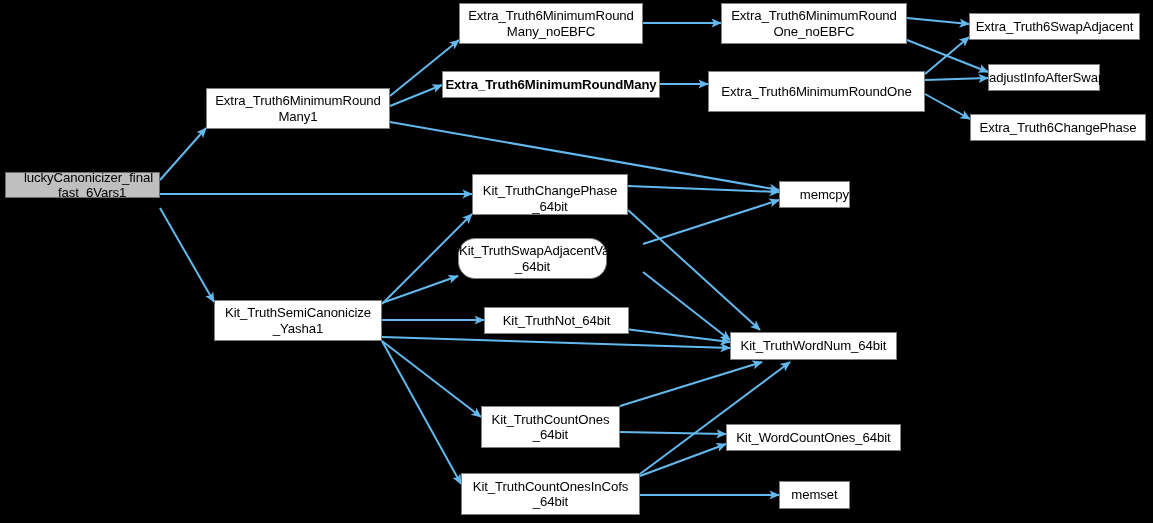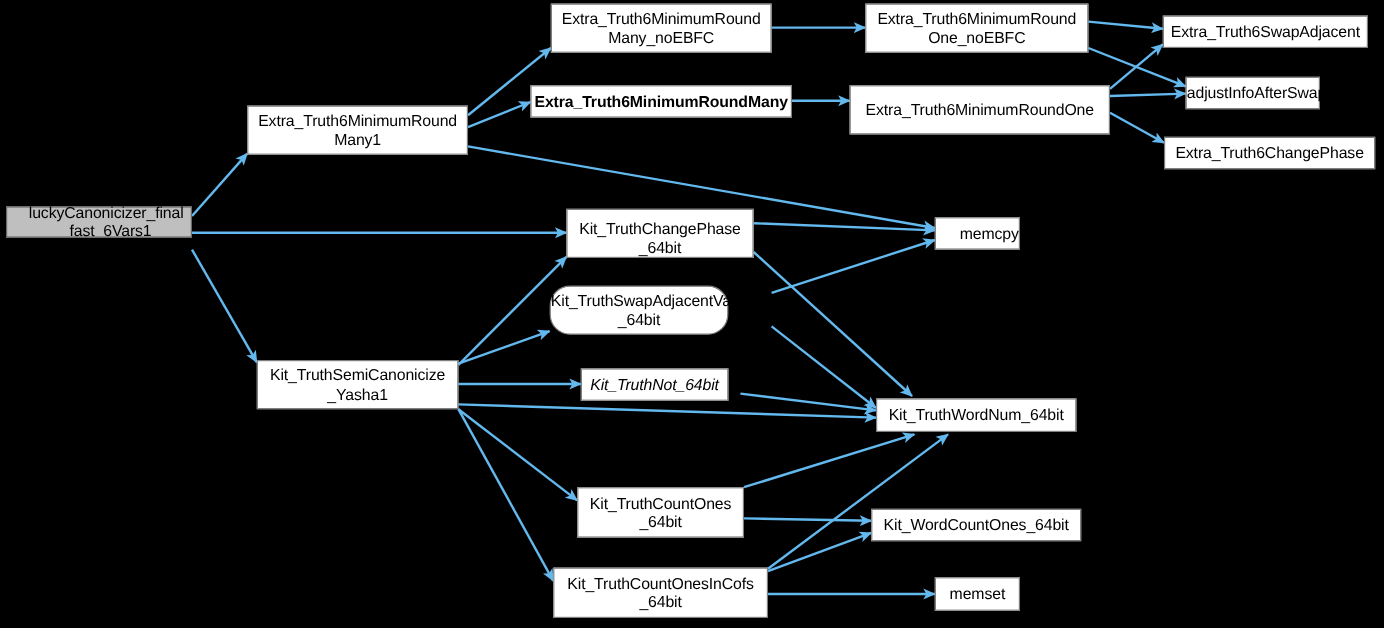--- a/index.html
+++ b/index.html
@@ -87,21 +87,21 @@
       <div class="node" style="left: 969px; top: 13px; width: 171px; height: 27px;"><span class="lbl">Extra_Truth6SwapAdjacent</span></div>
       <div class="node" style="left: 988px; top: 64px; width: 112px; height: 27px;"><span class="lbl">adjustInfoAfterSwap</span></div>
       <div class="node" style="left: 970px; top: 114px; width: 176px; height: 27px;"><span class="lbl">Extra_Truth6ChangePhase</span></div>
       <div class="node" style="left: 472px; top: 174px; width: 156px; height: 41px; align-items: flex-end;"><span class="lbl">Kit_TruthChangePhase
 _64bit</span></div>
       <div class="node" style="left: 779px; top: 181px; width: 71px; height: 27px; text-align: right;"><span class="lbl">memcpy</span></div>
       <div class="node" style="left: 458px; top: 238px; width: 149px; height: 41px; border-radius: 17px;"><span class="lbl">Kit_TruthSwapAdjacentVars
 _64bit</span></div>
       <div class="node" style="left: 214px; top: 300px; width: 168px; height: 41px;"><span class="lbl">Kit_TruthSemiCanonicize
 _Yasha1</span></div>
-      <div class="node" style="left: 484px; top: 307px; width: 123px; height: 27px; font-style: italic;"><span class="lbl">Kit_TruthNot_64bit</span></div>
+      <div class="node" style="left: 484px; top: 307px; width: 145px; height: 27px;"><span class="lbl">Kit_TruthNot_64bit</span></div>
       <div class="node" style="left: 730px; top: 332px; width: 167px; height: 28px;"><span class="lbl">Kit_TruthWordNum_64bit</span></div>
       <div class="node" style="left: 481px; top: 406px; width: 139px; height: 42px;"><span class="lbl">Kit_TruthCountOnes
 _64bit</span></div>
       <div class="node" style="left: 726px; top: 424px; width: 175px; height: 27px;"><span class="lbl">Kit_WordCountOnes_64bit</span></div>
       <div class="node" style="left: 461px; top: 473px; width: 179px; height: 42px;"><span class="lbl">Kit_TruthCountOnesInCofs
 _64bit</span></div>
       <div class="node" style="left: 779px; top: 481px; width: 71px; height: 28px;"><span class="lbl">memset</span></div>
     </div>
 </div>
 

